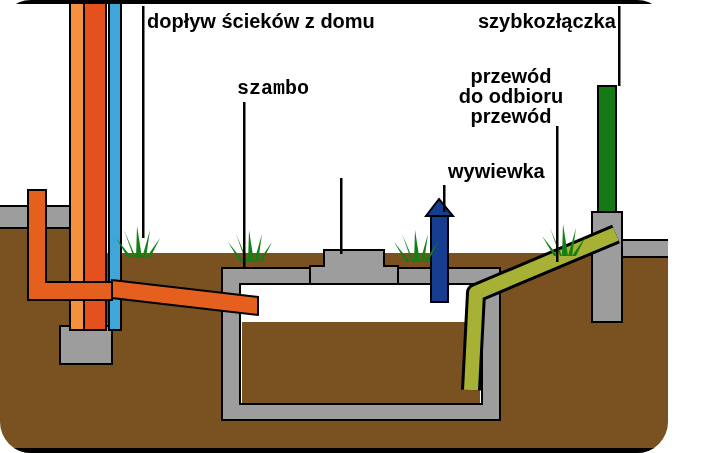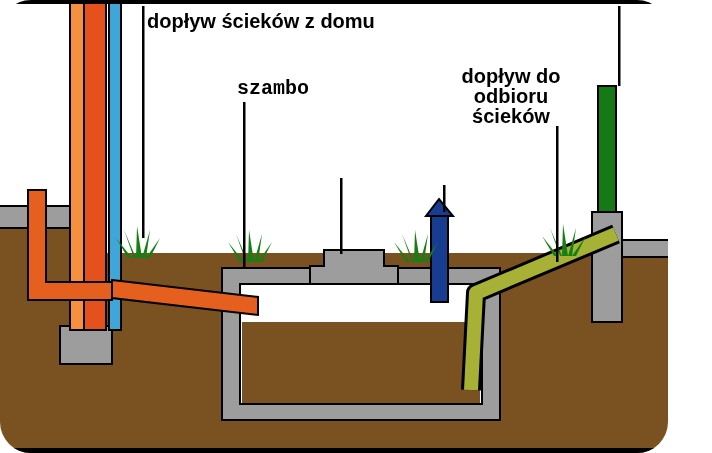--- a/index.html
+++ b/index.html
@@ -93,19 +93,21 @@
     <rect class="blackfill" x="556" y="126" width="2.5" height="136"></rect>
     <rect class="blackfill" x="340" y="178" width="2.5" height="76"></rect>
     <rect class="blackfill" x="443" y="185" width="2.5" height="27"></rect>
 
     <rect class="blackfill" x="0" y="0" width="712" height="4"></rect>
     <rect class="blackfill" x="0" y="448" width="712" height="5"></rect>
   </svg>
 
   <div class="label" style="left:147px; top:11px;">dopływ ścieków z domu</div>
 
+  <div class="label" style="left:478px; top:11px;">szybkozłączka</div>
 
   <div class="label" style="left:237px; top:79px;font-family:Liberation Mono, monospace;">szambo</div>
 
-  <div class="label wrap center" style="left:458px; top:66px; width:106px;">dopływ do odbioru ścieków</div>
+  <div class="label wrap center" style="left:458px; top:66px; width:106px;">przewód do odbioru przewód</div>
 
 
+  <div class="label" style="left:448px; top:161px;">wywiewka</div>
 </div>
 
 </body></html>

